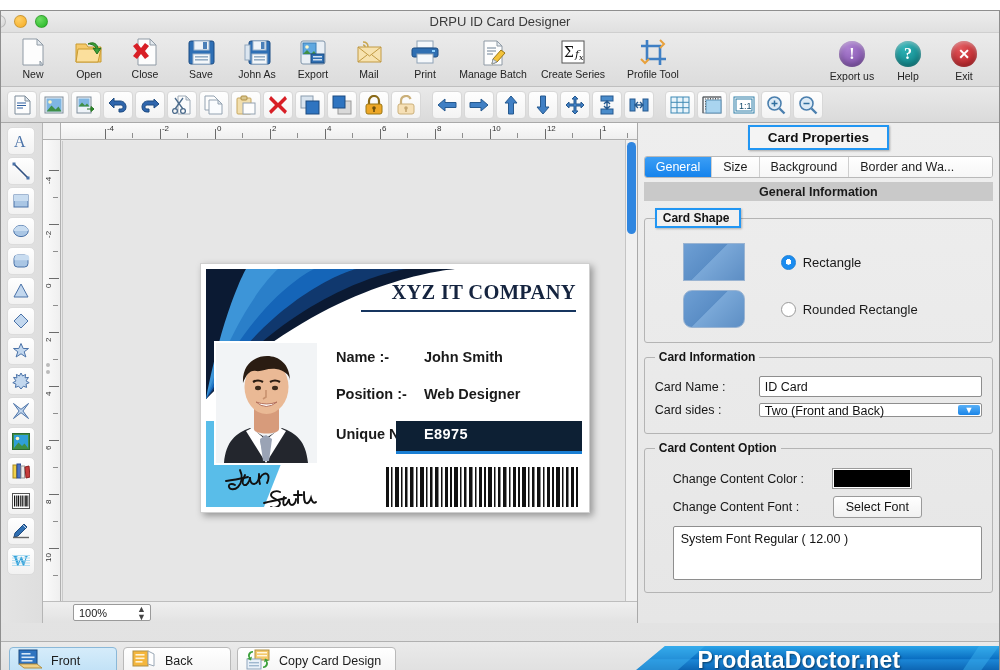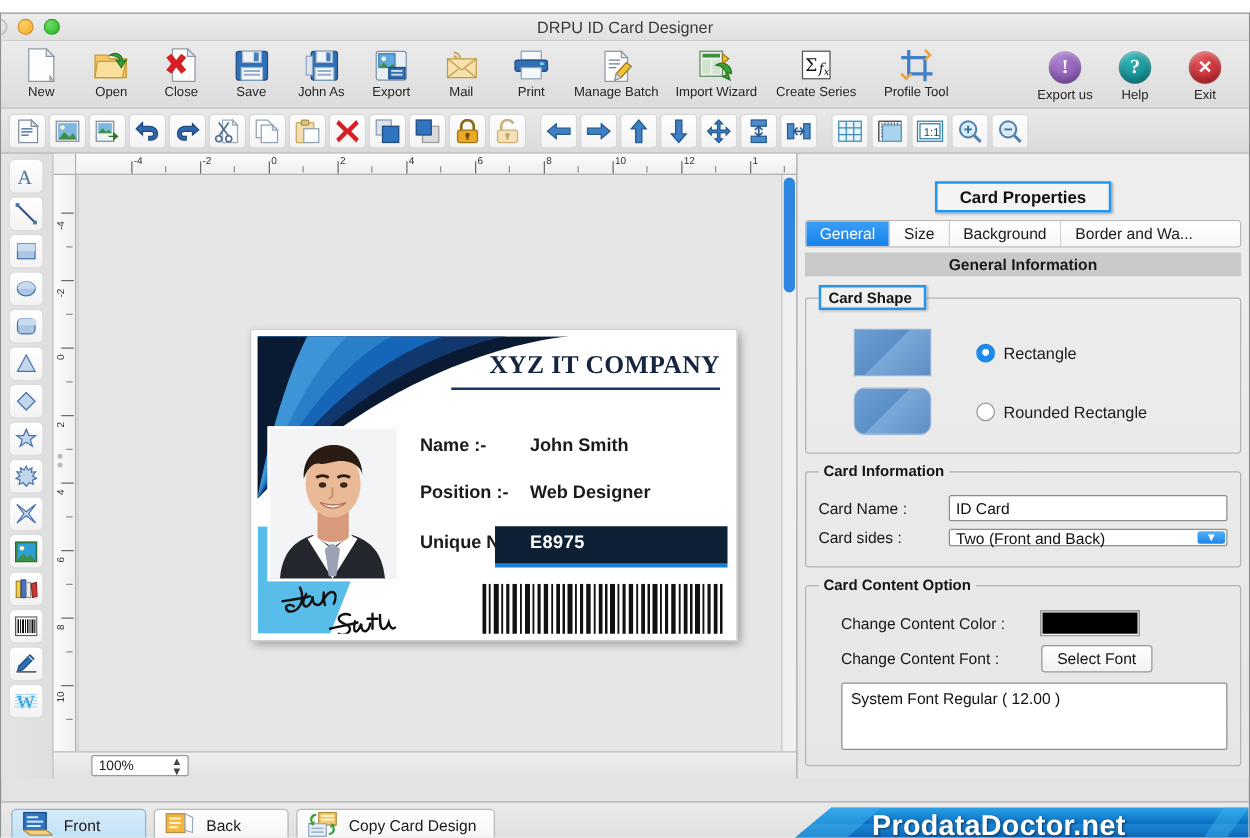--- a/index.html
+++ b/index.html
@@ -152,21 +152,21 @@
   .fld-value{position:absolute;font-size:14.5px;font-weight:bold;color:#1a1a1a;}
   .uniq-bar{position:absolute;left:190px;top:152px;width:186px;height:30px;background:#0d2034;}
   .uniq-bar span{position:absolute;left:28px;top:5px;color:#fff;font-size:14.5px;font-weight:bold;letter-spacing:.4px;}
   .uniq-underline{position:absolute;left:190px;top:182px;width:186px;height:3px;background:#1a7fd4;}
   .signature{position:absolute;left:14px;top:196px;width:115px;height:48px;}
   .barcode{position:absolute;left:178px;top:198px;width:196px;height:42px;}
 
   
   .rpanel{
     width: 363px; background: linear-gradient(180deg,#eeeeee,#e6e6e6);
-    border-left:1px solid #a9a9a9; position:relative; padding: 20px 6px 0 6px;
+    border-left:1px solid #a9a9a9; position:relative; padding: 0 6px 0 6px;
   }
   .cp-title-wrap{display:flex;justify-content:center;margin-top:2px;}
   .cp-title{
     font-size:13.5px;font-weight:bold;color:#111;padding:3px 18px;
     border:2px solid #2196f3; background:#f4f4f4;
     box-shadow: 1px 1px 2px rgba(0,0,0,.3);
   }
   .tabs{display:flex;margin-top:6px;border:1px solid #b9b9b9;border-radius:3px;overflow:hidden;background:#fff;}
   .tab{
     flex:0 0 auto; padding:3px 11px; font-size:12.5px;color:#1b1b1b;
@@ -361,33 +361,20 @@
             <path d="M4 2h13l5 5v19H4z" fill="#fdfdfd" stroke="#8f9aa5"></path>
             <path d="M17 2l5 5h-5z" fill="#e4eaef" stroke="#8f9aa5"></path>
             <path d="M7 9h9M7 12h9M7 15h6" stroke="#6f8296" fill="none"></path>
             <path d="M13 20l8-9 4 3-8 9-5 2z" fill="#f2c23b" stroke="#9a7615"></path>
             <path d="M13 20l-1 5 5-2z" fill="#e3e8ee" stroke="#8f9aa5"></path>
           </svg>
       </span>
       <span class="tb-lbl">Manage Batch</span>
     </div>
 
-    <div class="tb-item wide">
-      <span class="tb-ico">
-        <svg width="28" height="27" viewBox="0 0 28 27">
-            <rect x="1" y="2" width="18" height="20" fill="#e7f0e7" stroke="#5f8f5f"></rect>
-            <rect x="3" y="4" width="14" height="3" fill="#3f8f46"></rect>
-            <rect x="3" y="9" width="6" height="11" fill="#cfe3cf"></rect>
-            <rect x="11" y="9" width="6" height="11" fill="#cfe3cf"></rect>
-            <path d="M14 13c6-4 13 1 12 7l-3-1 2 6-6-3 3-1c0-4-4-8-8-8z" fill="#3aa03a" stroke="#24741f"></path>
-            <path d="M19 4l5 4-5 4z" fill="#f2c23b" stroke="#9a7615"></path>
-          </svg>
-      </span>
-      <span class="tb-lbl">Import Wizard</span>
-    </div>
 
     <div class="tb-item wide">
       <span class="tb-ico">
         <svg width="26" height="26" viewBox="0 0 26 26">
             <rect x="2" y="2" width="22" height="22" fill="#ffffff" stroke="#555"></rect>
             <text x="4" y="18" font-family="DejaVu Serif, serif" font-size="14" fill="#111">Σ</text>
             <text x="15" y="19" font-family="DejaVu Serif, serif" font-size="11" font-style="italic" fill="#111">f</text>
             <text x="19" y="21" font-family="DejaVu Serif, serif" font-size="8" font-style="italic" fill="#111">x</text>
           </svg>
       </span>

